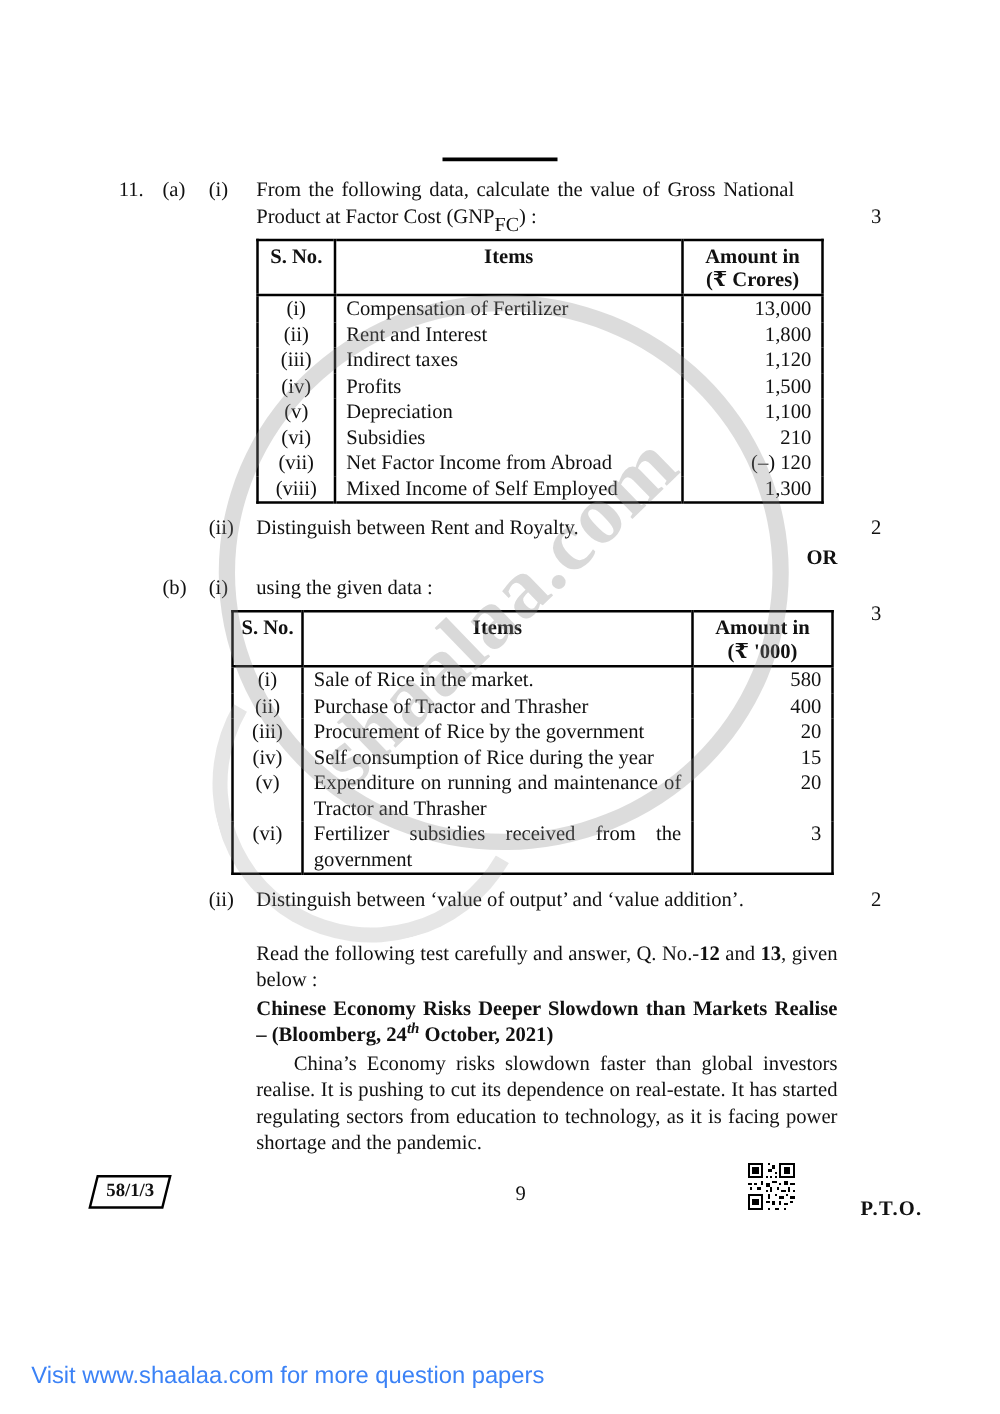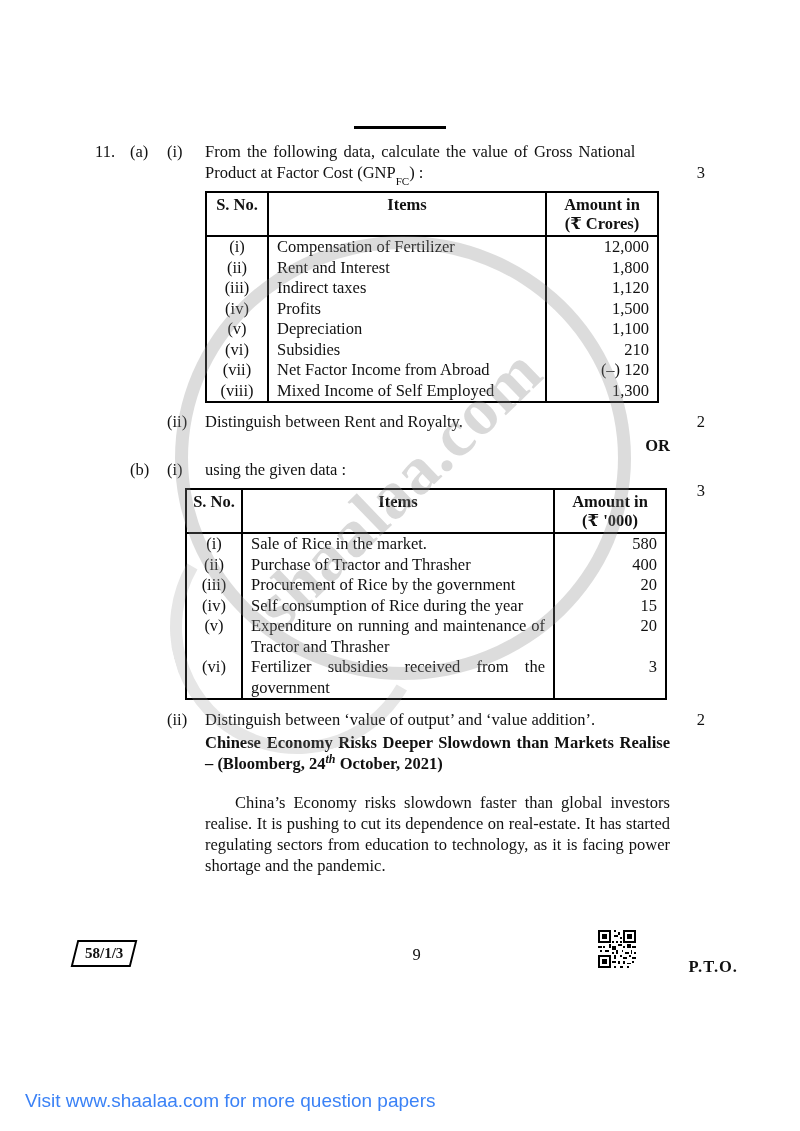--- a/index.html
+++ b/index.html
@@ -20,21 +20,21 @@
   .c-lab{width:37px;flex:0 0 37px;}
   .c-lab2{width:38px;flex:0 0 38px;}
   .sp35{width:35px;flex:0 0 35px;}
   .sp72{width:72px;flex:0 0 72px;}
   .q-text{width:465px;flex:0 0 465px;}
   .marks{position:absolute;right:0;top:0;}
   .marks.m2{top:21px;}
   .ws2{word-spacing:2px;}
   .ws25{word-spacing:2.5px;}
 
-  sub{font-size:11px;line-height:0;position:relative;bottom:-3px;}
+  sub{font-size:16px;line-height:0;position:relative;bottom:-3px;}
   sup{font-size:12px;line-height:0;font-style:italic;}
 
   .q-table{border-collapse:collapse;table-layout:fixed;border:2px solid #000;
     font-size:16.5px;line-height:20.5px;margin-top:8px;margin-bottom:7px;}
   .q-table th,.q-table td{border-left:2px solid #000;vertical-align:top;}
   .q-table th:first-child,.q-table td:first-child{border-left:none;text-align:center;}
   .q-table thead th{border-bottom:2px solid #000;font-weight:bold;text-align:center;
     padding:2px 4px;line-height:19px;}
   .q-table td{padding:0 8px;}
   .q-table td.c-sno{text-align:center;padding:0 2px;}
@@ -43,21 +43,21 @@
   .tbl-a{margin-left:110px;width:452px;}
   .tbl-a col.w1{width:62px;} .tbl-a col.w2{width:278px;} .tbl-a col.w3{width:112px;}
   .tbl-b{margin-left:90px;width:480px;}
   .tbl-b col.w1{width:56px;} .tbl-b col.w2{width:312px;} .tbl-b col.w3{width:112px;}
 
   .or-line{margin:3px 0 3px 110px;width:465px;text-align:right;font-weight:bold;}
 
   .passage{margin-left:110px;width:465px;}
   .para{text-align:justify;}
   .para.heading{font-weight:bold;margin-top:2px;}
-  .para.body-p{text-indent:30px;margin-top:18px;}
+  .para.body-p{text-indent:30px;margin-top:2px;}
   .mt22{margin-top:22px;}
   .mt8{margin-top:8px;}
   .mt3{margin-top:3px;}
   .mt9{margin-top:9px;}
   .mt11{margin-top:11px;}
 
   
   .wm-circle{position:absolute;left:175px;top:236px;width:430px;height:418px;
     border:13px solid rgba(140,140,140,0.30);border-radius:50%;pointer-events:none;z-index:40;}
   .wm-arc{position:absolute;left:170px;top:500px;width:230px;height:230px;border-radius:50%;
@@ -112,21 +112,21 @@
           <th>
             <div>Amount in</div>
             <div>(₹ Crores)</div>
           </th>
         </tr>
       </thead>
       <tbody>
           <tr>
             <td class="c-sno">(i)</td>
             <td class="c-item">Compensation of Fertilizer</td>
-            <td class="c-amt">12,000</td>
+            <td class="c-amt">13,000</td>
           </tr>
           <tr>
             <td class="c-sno">(ii)</td>
             <td class="c-item">Rent and Interest</td>
             <td class="c-amt">1,800</td>
           </tr>
           <tr>
             <td class="c-sno">(iii)</td>
             <td class="c-item">Indirect taxes</td>
             <td class="c-amt">1,120</td>
@@ -229,20 +229,21 @@
     </table>
 
     <div class="q-row mt9">
       <span class="sp72"></span>
       <span class="c-lab2">(ii)</span>
       <div class="q-text">Distinguish between ‘value of output’ and ‘value addition’.</div>
       <span class="marks">2</span>
     </div>
 
     <div class="passage">
+      <div class="para mt22"><span>Read the following test carefully and answer, Q. No.-</span><b>12</b><span> and </span><b>13</b><span>, given below :</span></div>
       <div class="para heading"><span>Chinese Economy Risks Deeper Slowdown than Markets Realise – (Bloomberg, 24</span><sup>th</sup><span> October, 2021)</span></div>
       <div class="para body-p">China’s Economy risks slowdown faster than global investors realise. It is pushing to cut its dependence on real-estate. It has started regulating sectors from education to technology, as it is facing power shortage and the pandemic.</div>
     </div>
 
   </div>
 
   <div class="wm-circle"></div>
   <div class="wm-arc"></div>
   <div class="wm-text">shaalaa.com</div>
 

